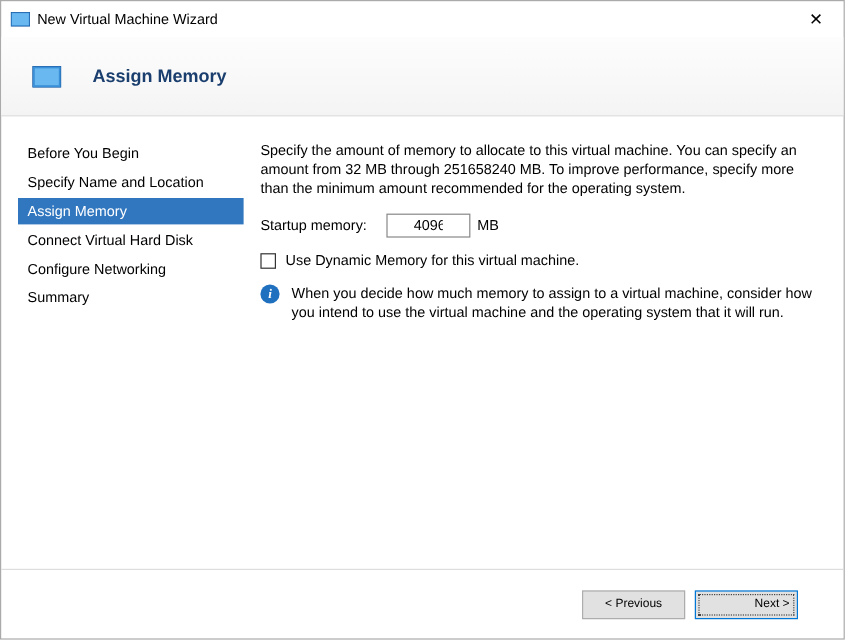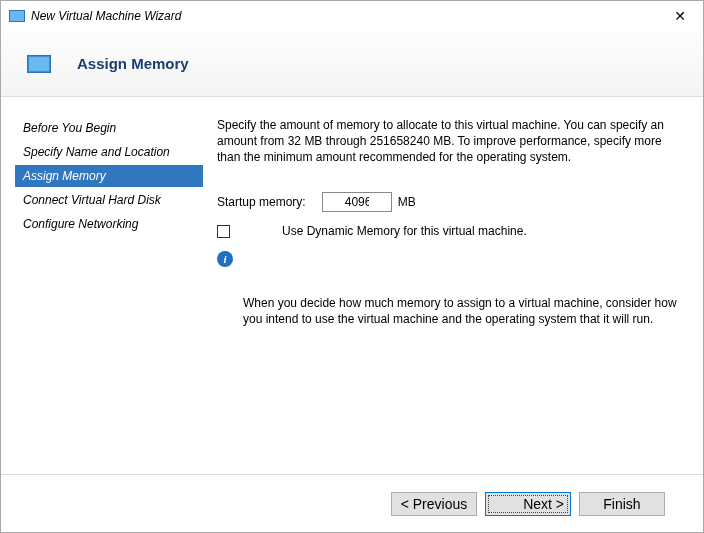--- a/index.html
+++ b/index.html
@@ -19,21 +19,21 @@
     height: 30px;
     display: flex;
     align-items: center;
     padding: 0 0 0 8px;
   }
   .titlebar-icon {
     width: 16px; height: 12px;
     margin-right: 6px;
     display: inline-block;
   }
-  .titlebar-title { flex: 1; font-style: italic; }
+  .titlebar-title { flex: 1; }
   .close-btn {
     width: 46px;
     height: 30px;
     display: flex;
     align-items: center;
     justify-content: center;
     font-family: Arial, sans-serif;
     font-size: 14px;
   }
   .header-band {
@@ -55,56 +55,55 @@
   }
   .body {
     flex: 1;
     display: flex;
     padding-top: 20px;
   }
   .sidebar {
     width: 202px;
     padding-left: 14px;
     padding-right: 0;
-    font-style: italic;
   }
   .step {
     padding: 4px 8px;
     margin-bottom: 2px;
     color: #000;
     cursor: pointer;
   }
   .step.indent { padding-left: 28px; }
   .step.active {
     background: #3177bf;
     color: #fff;
   }
   .content {
     flex: 1;
     padding: 0 20px 0 14px;
   }
-  .desc { line-height: 1.35; margin-bottom: 26px; }
+  .desc { line-height: 1.35; margin-bottom: 12px; }
   .row {
     display: flex;
     align-items: center;
     margin-bottom: 12px;
   }
   .row label.fld {
     margin-right: 16px;
   }
   .mem-input {
     width: 70px;
     padding: 2px 22px;
     text-align: right;
     border: 1px solid #888;
     font-family: inherit;
     font-size: 12px;
   }
   .unit { margin-left: 6px; text-align: right; }
-  .cbrow { display:flex; align-items:flex-end; margin-bottom: 12px; gap: 44px; }
+  .cbrow { display:flex; align-items:flex-end; margin-bottom: 12px; }
   .cb {
     width: 13px; height: 13px;
     border: 1px solid #333;
     margin-right: 8px;
     background: #fff;
   }
   .inforow { display:flex; align-items: flex-start; }
   .info-icon {
     width: 16px; height: 16px;
     border-radius: 50%;
@@ -114,37 +113,37 @@
     font-weight: bold;
     font-style: italic;
     font-family: Georgia, serif;
     display:flex;
     align-items:center;
     justify-content:center;
     margin-right: 10px;
     flex-shrink: 0;
     margin-top: 1px;
   }
-  .info-text { line-height: 1.35; margin-top: 45px; }
+  .info-text { line-height: 1.35; }
   .footer {
     height: 58px;
     border-top: 1px solid #ddd;
     display:flex;
     align-items:center;
     justify-content:flex-end;
     padding-right: 20px;
     gap: 8px;
   }
   .btn {
     min-width: 86px;
     height: 24px;
     border: 1px solid #adadad;
     background: #e1e1e1;
     font-family: inherit;
-    font-size: 14px;
+    font-size: 10px;
     cursor: pointer;
   }
   .btn.default {
     border: 1px solid #0078d7;
     outline: 1px dotted #444;
     outline-offset: -4px;
     text-align: right;
   }
   .gap { width: 10px; }
 </style>
@@ -174,20 +173,21 @@
   <span class="header-title">Assign Memory</span>
 </div>
 
 <div class="body">
   <div class="sidebar">
     <div class="step"><span>Before You Begin</span></div>
     <div class="step"><span>Specify Name and Location</span></div>
     <div class="step active"><span>Assign Memory</span></div>
     <div class="step"><span>Connect Virtual Hard Disk</span></div>
     <div class="step"><span>Configure Networking</span></div>
+    <div class="step"><span>Summary</span></div>
   </div>
 
   <div class="content">
     <div class="desc">Specify the amount of memory to allocate to this virtual machine. You can specify an amount from 32 MB through 251658240 MB. To improve performance, specify more than the minimum amount recommended for the operating system.</div>
 
     <div class="row">
       <label class="fld">Startup memory:</label>
       <input class="mem-input" value="4096" style="">
       <span class="unit">MB</span>
     </div>
@@ -200,15 +200,14 @@
     <div class="inforow">
       <div class="info-icon">i</div>
       <div class="info-text">When you decide how much memory to assign to a virtual machine, consider how you intend to use the virtual machine and the operating system that it will run.</div>
     </div>
   </div>
 </div>
 
 <div class="footer">
   <button class="btn">&lt; Previous</button>
   <button class="btn default">Next &gt;</button>
-  <button class="btn">Finish</button>
   <span class="gap"></span>
 </div>
 
 </body></html>

